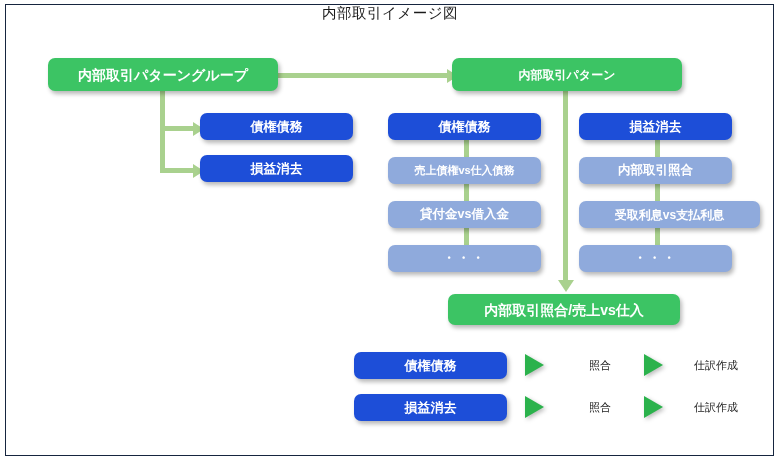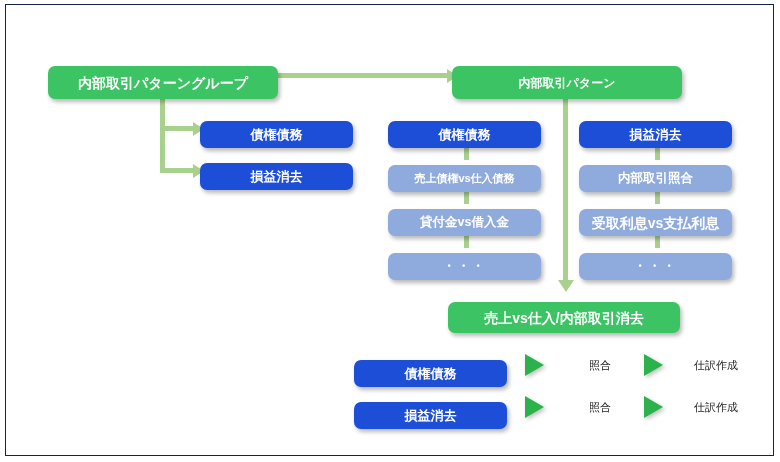--- a/index.html
+++ b/index.html
@@ -40,21 +40,20 @@
     display:flex;
     align-items:center;
     justify-content:center;
     border-radius:7px;
     font-weight:bold;
     color:#ffffff;
     text-align:left;
     white-space:nowrap;
     box-shadow:2px 3px 4px rgba(0,0,0,0.28);
     line-height:1;
-    margin-top:8px;
   }
   .node.green{ background:#3cc464; }
   .node.blue{ background:#1d4ed8; }
   .node.lightblue{ background:#8faadc; }
 
   
   .conn{ position:absolute; background:#a9d18e; }
   .conn.v{ width:5px; }
   .conn.h{ height:5px; }
 
@@ -90,20 +89,21 @@
     filter:drop-shadow(2px 2px 2px rgba(0,0,0,0.25));
   }
 </style>
 </head>
 <body>
 
 <div id="canvas">
 
   <div class="frame"></div>
 
+  <div class="title">内部取引イメージ図</div>
 
   <div class="conn h" style="left:276px;top:73px;width:176px;"></div>
   <div class="arrow-right" style="left:447px;top:68.5px;"></div>
 
   <div class="conn v" style="left:160px;top:90px;height:83px;"></div>
   <div class="conn h" style="left:160px;top:126px;width:38px;"></div>
   <div class="arrow-right" style="left:193px;top:121.5px;"></div>
   <div class="conn h" style="left:160px;top:168px;width:38px;"></div>
   <div class="arrow-right" style="left:193px;top:163.5px;"></div>
 
@@ -126,24 +126,24 @@
 
   <div class="node blue" style="left:200px;top:155px;width:153px;height:27px;font-size:13px;">損益消去</div>
 
   <div class="node blue" style="left:388px;top:113px;width:153px;height:27px;font-size:13px;">債権債務</div>
   <div class="node lightblue" style="left:388px;top:157px;width:153px;height:27px;font-size:11px;">売上債権vs仕入債務</div>
   <div class="node lightblue" style="left:388px;top:201px;width:153px;height:27px;font-size:12.5px;">貸付金vs借入金</div>
   <div class="node lightblue" style="left:388px;top:245px;width:153px;height:27px;font-size:12.5px;letter-spacing:2px;">・・・</div>
 
   <div class="node blue" style="left:579px;top:113px;width:153px;height:27px;font-size:13px;">損益消去</div>
   <div class="node lightblue" style="left:579px;top:157px;width:153px;height:27px;font-size:12.5px;">内部取引照合</div>
-  <div class="node lightblue" style="left:579px;top:201px;width:153px;height:27px;font-size:14px;">受取利息vs支払利息</div>
+  <div class="node lightblue" style="left:579px;top:201px;width:181px;height:27px;font-size:12px;">受取利息vs支払利息</div>
   <div class="node lightblue" style="left:579px;top:245px;width:153px;height:27px;font-size:12.5px;letter-spacing:2px;">・・・</div>
 
-  <div class="node green" style="left:448px;top:294px;width:232px;height:31px;font-size:14px;">売上vs仕入/内部取引消去</div>
+  <div class="node green" style="left:448px;top:294px;width:232px;height:31px;font-size:14px;">内部取引照合/売上vs仕入</div>
 
   <div class="node blue" style="left:354px;top:352px;width:153px;height:27px;font-size:13px;">債権債務</div>
   <div class="tri" style="left:525px;top:354px;"></div>
   <div class="flow-label" style="left:560px;top:358px;width:80px;">照合</div>
   <div class="tri" style="left:644px;top:354px;"></div>
   <div class="flow-label" style="left:676px;top:358px;width:80px;">仕訳作成</div>
 
   <div class="node blue" style="left:354px;top:394px;width:153px;height:27px;font-size:13px;">損益消去</div>
   <div class="tri" style="left:525px;top:396px;"></div>
   <div class="flow-label" style="left:560px;top:400px;width:80px;">照合</div>

